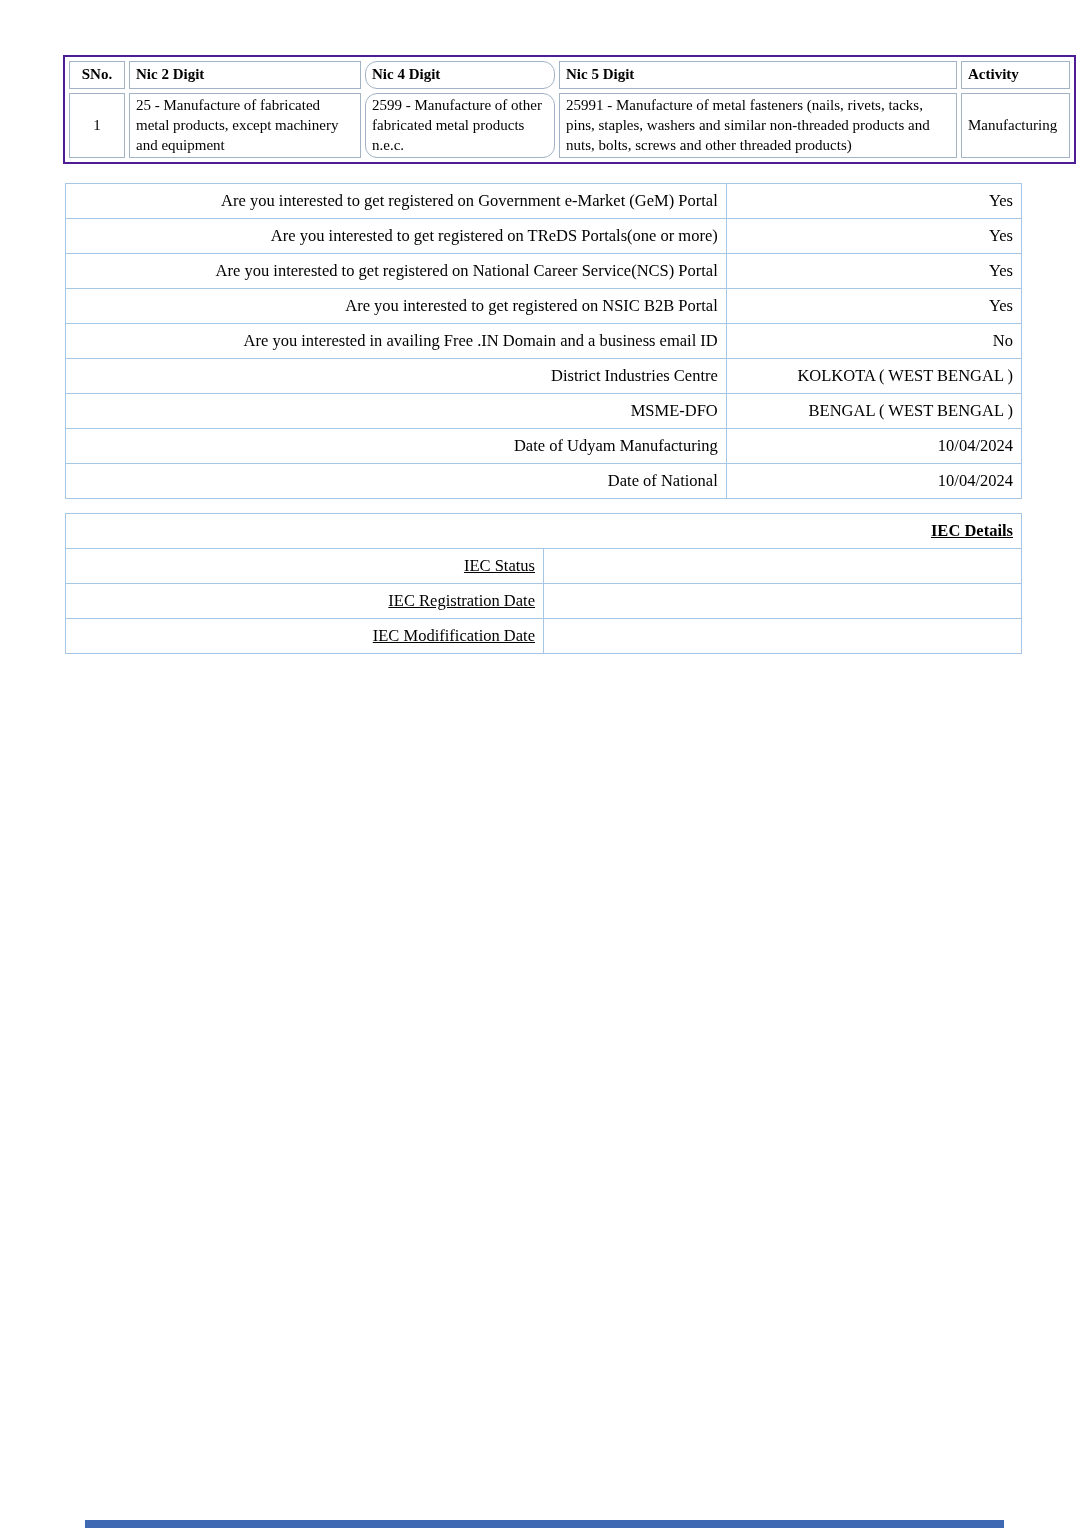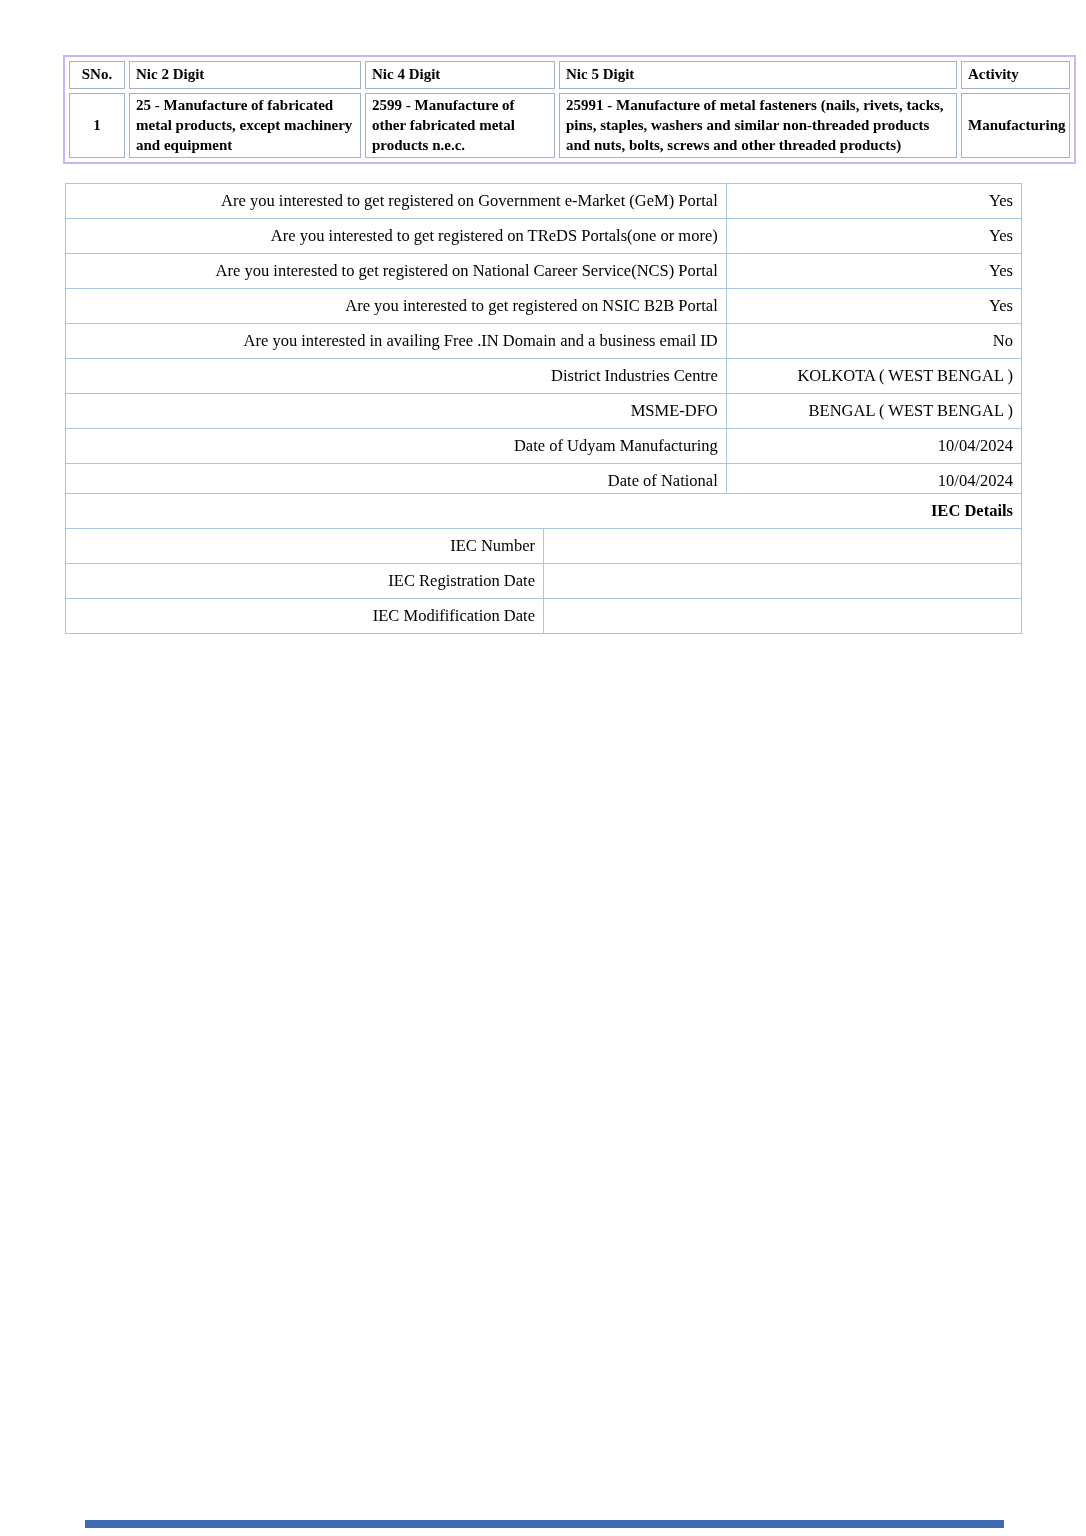--- a/index.html
+++ b/index.html
@@ -14,44 +14,44 @@
     font-family: "Liberation Serif", serif;
     color: #000000;
   }
 
   
   .nic-table {
     position: absolute;
     left: 63px;
     top: 55px;
     width: 951px;
-    border: 2px solid #c4b5fd;
+    border: 2px solid #4c1d95;
     border-spacing: 4px;
     border-collapse: separate;
     table-layout: fixed;
   }
   .nic-table td {
     border: 1px solid #a3b3c3;
     padding: 2px 6px;
     font-size: 15px;
     line-height: 1.32;
     vertical-align: middle;
     background: #ffffff;
     overflow: hidden;
   }
   .nic-table .hdr td {
     font-weight: bold;
     height: 22px;
   }
   .nic-table .c-sno   { width: 42px;  text-align: center; }
   .nic-table .c-nic2  { width: 218px; }
-  .nic-table .c-nic4  { width: 176px; }
+  .nic-table .c-nic4  { width: 176px; border-radius: 12px; }
   .nic-table .c-nic5  { width: 384px; }
   .nic-table .c-act   { width: 95px; margin-top: 20px;  }
-  .nic-table .data td { height: 58px; font-weight: bold; }
+  .nic-table .data td { height: 58px; }
 
   
   .grid {
     position: absolute;
     border-collapse: collapse;
     table-layout: fixed;
     width: 957px;
     left: 65px;
     text-align: right;
   }
@@ -64,21 +64,21 @@
     background: #ffffff;
     overflow: hidden;
   }
 
   
   .info-table { top: 183px; }
   .info-table .c-label { width: 69.8%; }
   .info-table .c-value { width: 30.2%; margin-top: 21px; }
 
   
-  .iec-table { top: 493px; }
+  .iec-table { top: 513px; text-decoration: underline; }
   .iec-table .c-label { width: 73.4%; }
   .iec-table .c-value { width: 26.6%; }
   .iec-table .title-row td { font-weight: bold; }
 
   
   .footer-bar {
     position: absolute;
     left: 85px;
     top: 1520px;
     width: 919px;
@@ -147,21 +147,21 @@
   </tr>
 </tbody>
   </table>
 
 <table class="grid iec-table">
   <tbody>
       <tr class="title-row">
     <td colspan="2">IEC Details</td>
   </tr>
   <tr>
-    <td class="c-label">IEC Number</td>
+    <td class="c-label">IEC Status</td>
     <td class="c-value"></td>
   </tr>
   <tr>
     <td class="c-label">IEC Registration Date</td>
     <td class="c-value"></td>
   </tr>
   <tr>
     <td class="c-label">IEC Modifification Date</td>
     <td class="c-value"></td>
   </tr>

